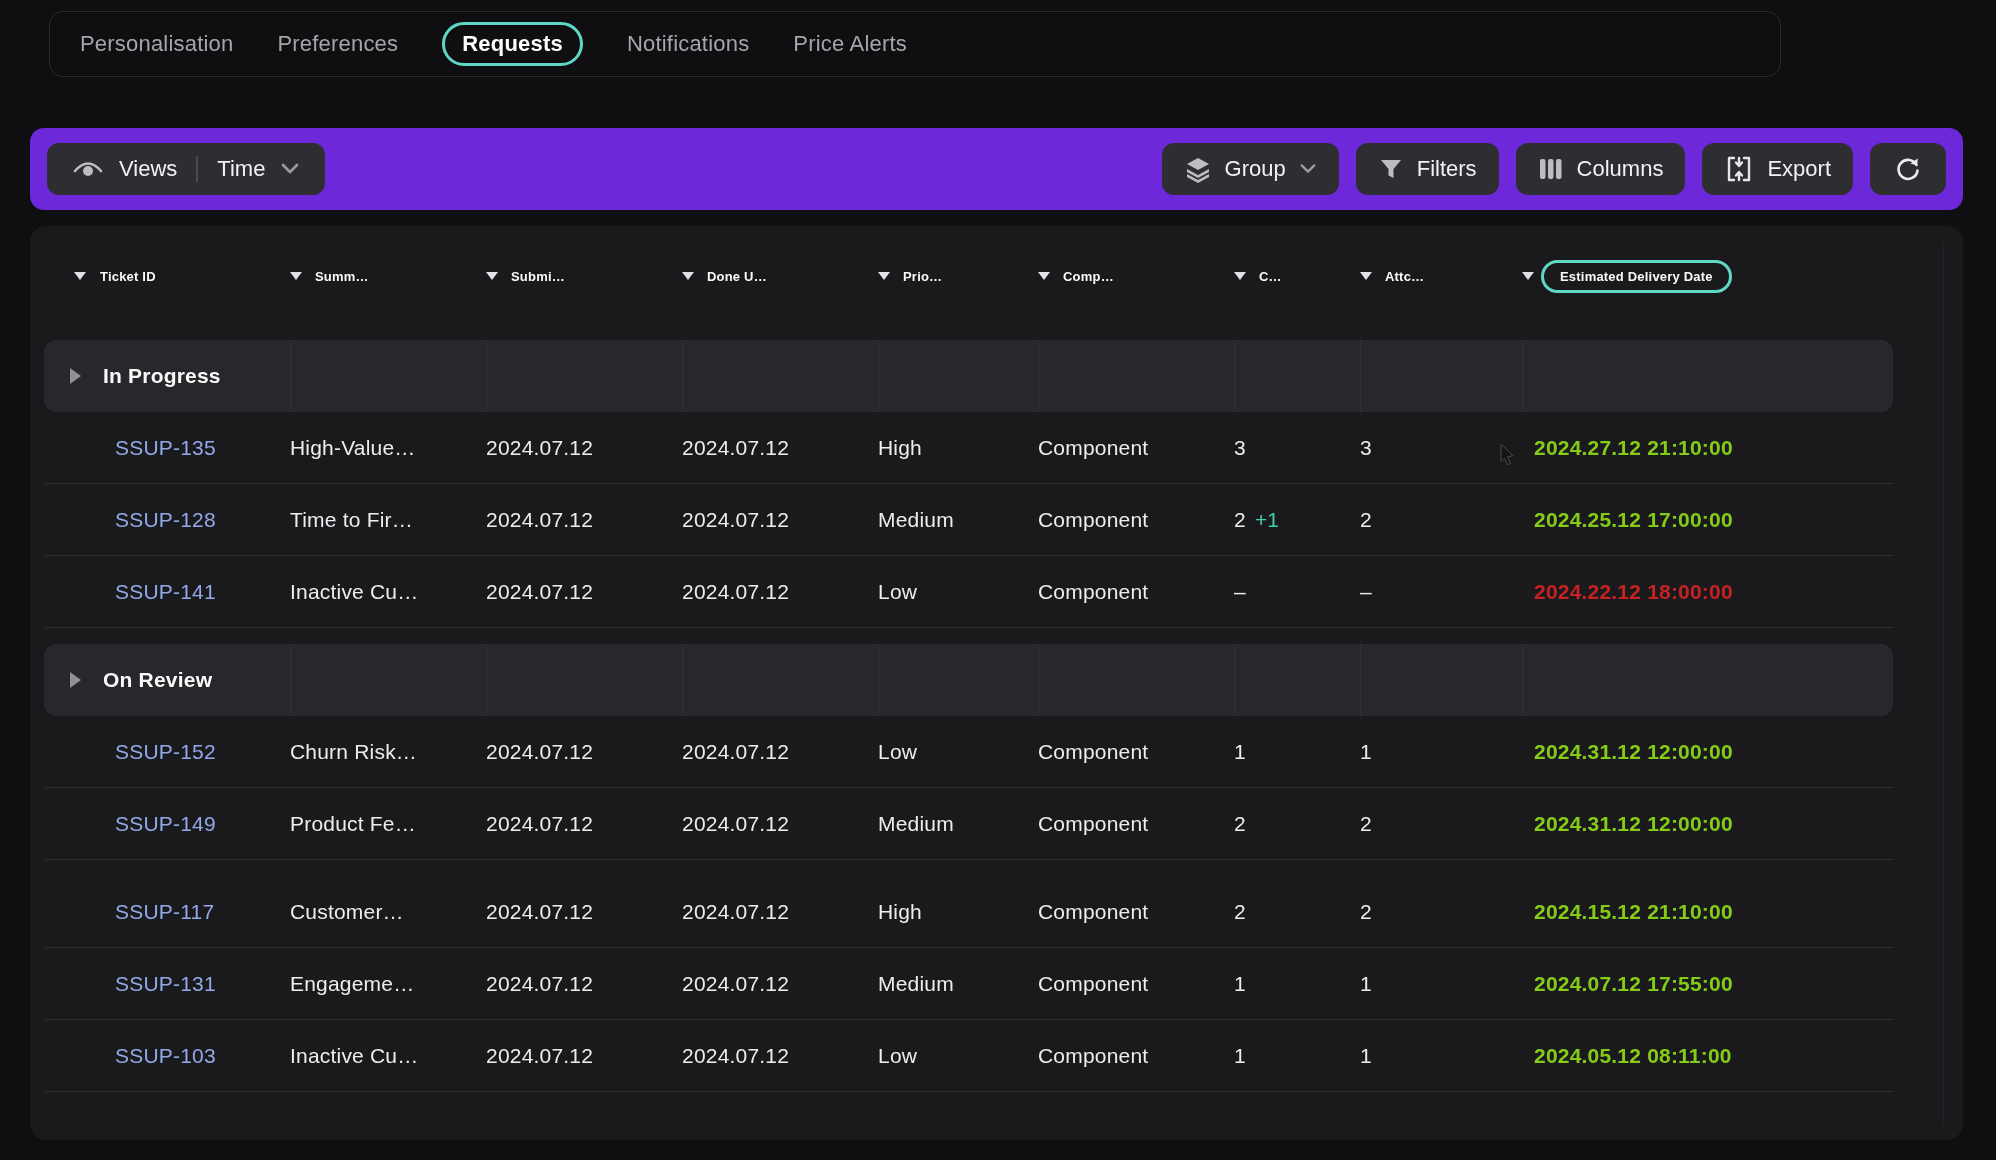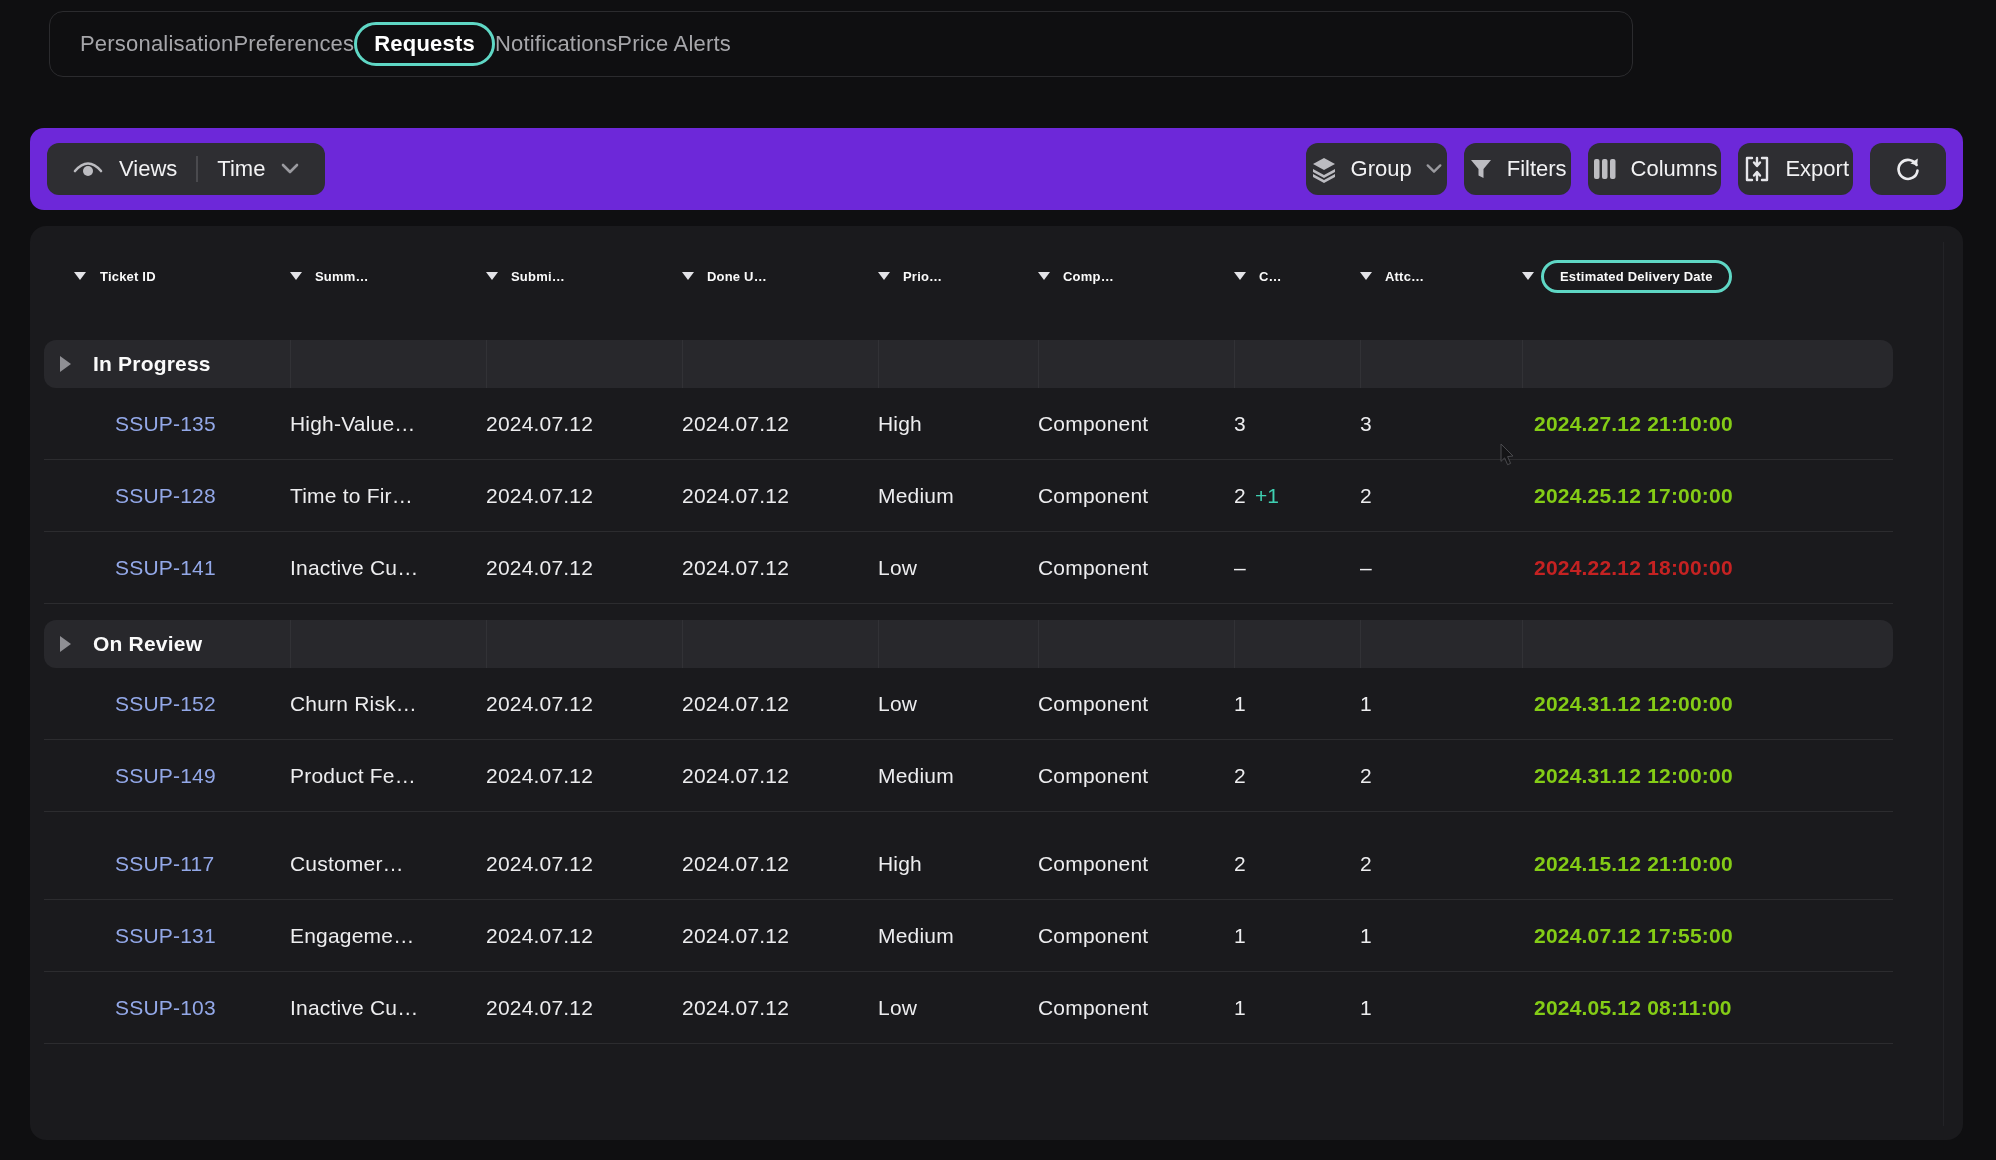--- a/index.html
+++ b/index.html
@@ -4,38 +4,38 @@
 <style>
   html,body{margin:0;padding:0;}
   body{
     width:1996px;height:1160px;position:relative;overflow:hidden;
     background:#0f0f11;
     font-family:"Liberation Sans","DejaVu Sans",sans-serif;
     -webkit-font-smoothing:antialiased;
   }
   
   .tabbar{
-    position:absolute;left:49px;top:11px;width:1584px;height:66px;
+    position:absolute;left:49px;top:11px;width:1732px;height:66px;
     border:1.5px solid #2b2b2e;border-radius:14px;box-sizing:border-box;
-    display:flex;align-items:center;padding:0 30px;
+    display:flex;align-items:center;gap:44px;padding:0 30px;
   }
   .tab{color:#a6a6aa;font-size:22px;letter-spacing:.2px;cursor:default;white-space:nowrap;}
   .tab.active{
     color:#ffffff;font-weight:600;
     border:3px solid var(--accent);border-radius:26px;padding:6px 17px;
   }
   
   .toolbar{
     position:absolute;left:30px;top:128px;width:1933px;height:82px;
     background:#6d28d9;border-radius:14px;box-sizing:border-box;
     display:flex;align-items:center;padding:0 17px;gap:17px;
   }
   .btn{
     height:52px;background:#2e2e32;border-radius:12px;
-    display:flex;align-items:center;gap:13px;padding:0 4px;
+    display:flex;align-items:center;gap:13px;padding:0 22px;
     color:#f2f2f4;font-size:22px;box-sizing:border-box;white-space:nowrap;
   }
   .btn svg{flex:0 0 auto;}
   .views{padding:0 25px;gap:15px;}
   .views .vdiv{width:2px;height:26px;background:#4a4a4e;margin:0 4px;}
   .spacer{flex:1;}
   .iconbtn{width:76px;justify-content:center;padding:0;}
   
   .table{
     position:absolute;left:30px;top:226px;width:1933px;height:914px;
@@ -43,22 +43,22 @@
   }
   .grid{display:grid;grid-template-columns:56px 190px 196px 196px 196px 160px 196px 126px 162px 1fr;}
   .thead{margin-left:14px;width:1849px;height:56px;align-items:center;margin-bottom:36px;}
   .th{display:flex;align-items:center;gap:13px;font-weight:700;color:#fafafa;font-size:13px;letter-spacing:.2px;white-space:nowrap;}
   .tri{width:0;height:0;border-left:6px solid transparent;border-right:6px solid transparent;border-top:8px solid #e3e3e7;flex:0 0 auto;}
   .gutter-th{display:flex;align-items:center;justify-content:flex-end;padding-right:14px;}
   .hl-oval{border:3px solid var(--accent);border-radius:26px;padding:6px 16px;margin-left:-6px;}
   .group{margin-top:16px;}
   .group:first-of-type{margin-top:0;}
   .pill{
-    margin-left:14px;width:1849px;height:48px;background:#28282c;border-radius:12px;
-    position:relative;display:flex;align-items:center;gap:22px;padding-left:16px;box-sizing:border-box;
+    margin-left:14px;width:1849px;height:72px;background:#28282c;border-radius:12px;
+    position:relative;display:flex;align-items:center;gap:22px;padding-left:26px;box-sizing:border-box;
   }
   .pill .caret{width:0;height:0;border-top:8px solid transparent;border-bottom:8px solid transparent;border-left:11px solid #8f8f94;}
   .pill .gname{color:#fafafa;font-size:21px;font-weight:700;letter-spacing:.2px;}
   .pill .sep{position:absolute;top:0;bottom:0;width:1px;background:rgba(255,255,255,.05);}
   .row{
     margin-left:14px;width:1849px;height:72px;align-items:center;
     border-bottom:1px solid #2c2c2f;box-sizing:border-box;
   }
   .cell{font-size:21px;color:#ededef;white-space:nowrap;overflow:hidden;letter-spacing:.2px;}
   .c-ticket{padding-left:15px;color:var(--link);}

